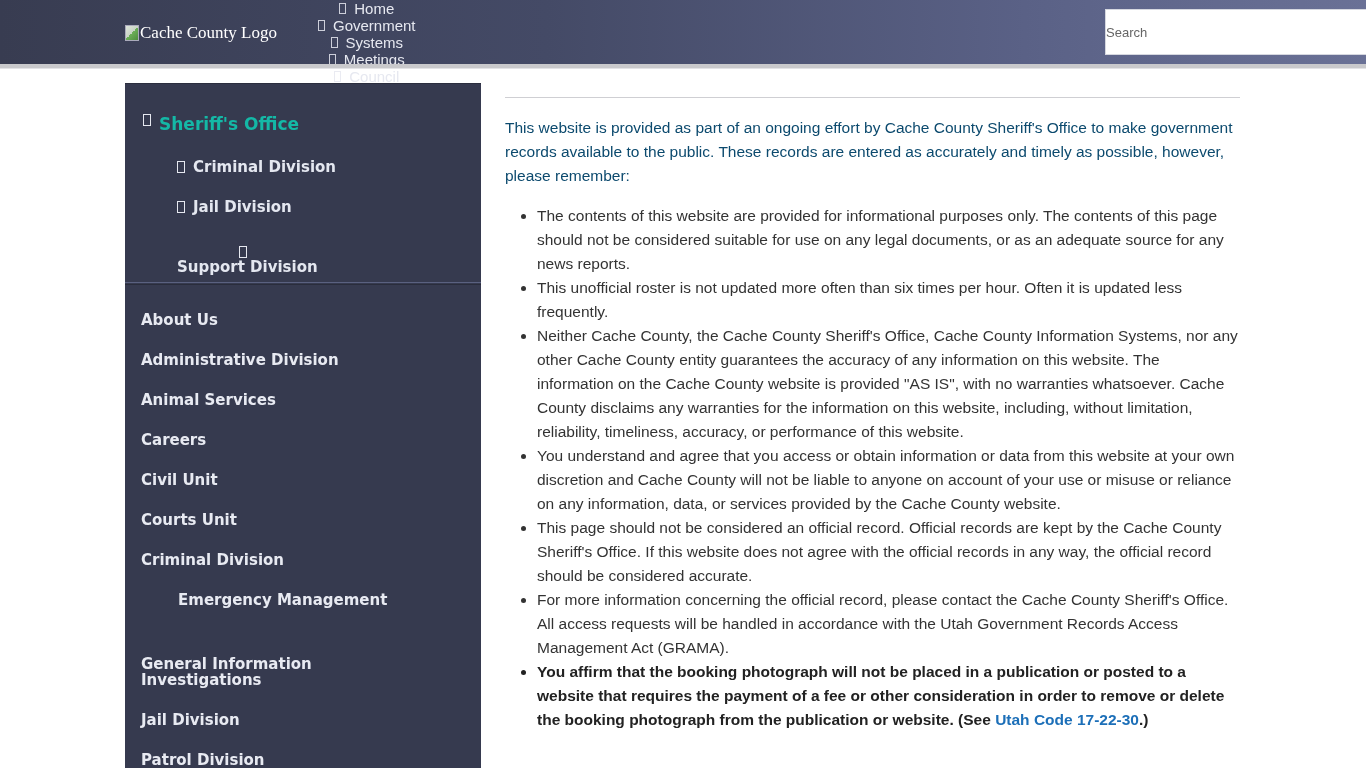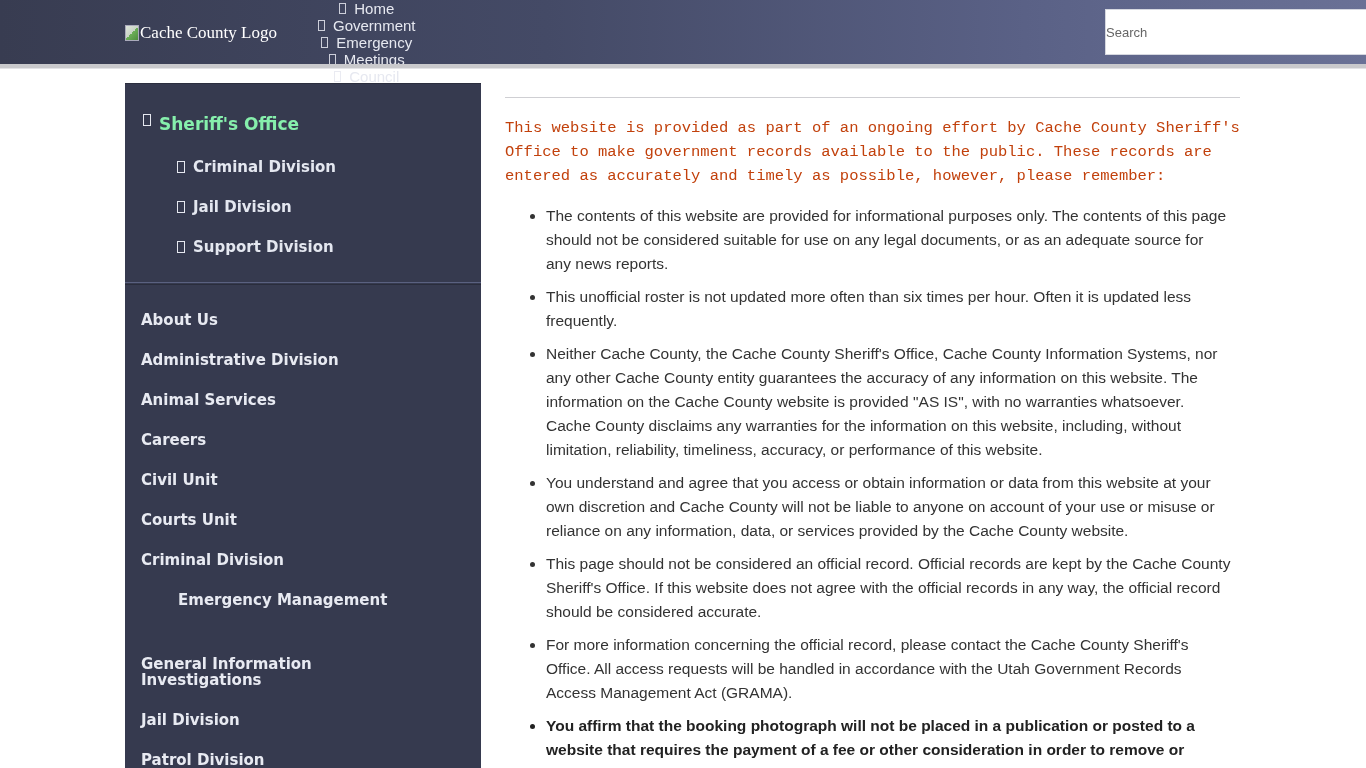--- a/index.html
+++ b/index.html
@@ -45,21 +45,21 @@
       font-family: "Liberation Sans", sans-serif; outline: none;
     }
     .search::placeholder { color: #666; }
 
     
     .sidebar {
       position: absolute; left: 125px; top: 83px; width: 356px; height: 700px;
       background: #363a4f; border-top: 1px solid #2b2e3e;
     }
     .side-parent {
-      position: absolute; left: 18px; top: 30px; color: #86efac; font-weight: bold;
+      position: absolute; left: 18px; top: 30px; color: #14b8a6; font-weight: bold;
       font-size: 17px; display: flex; align-items: flex-start; cursor: pointer;
     }
     .side-glyph {
       display: inline-block; width: 8px; height: 12px; border: 1px solid #e6e8f0;
       margin-right: 8px;
     }
     .side-child {
       position: absolute; left: 52px; color: #e4e7f0; font-weight: bold; font-size: 15px;
       display: flex; align-items: center; cursor: pointer;
     }
@@ -77,28 +77,28 @@
       position: absolute; left: 505px; top: 82px; width: 735px;
     }
     .page-title {
       font-size: 22px; font-weight: bold; color: #2b2b33; letter-spacing: -0.2px;
       font-family: "Liberation Sans", sans-serif; height: 32px; line-height: 32px;
     }
     .title-rule {
       margin-top: 15px; height: 1px; background: #cfcfd3;
     }
     .intro {
-      margin-top: 18px; font-size: 15.5px; line-height: 24px; color: #c2410c;
-      font-family: Liberation Mono, monospace;
+      margin-top: 18px; font-size: 15.5px; line-height: 24px; color: #0c4a6e;
+      font-family: Liberation Sans, sans-serif;
     }
     .terms {
       margin-top: 16px; padding-left: 32px; font-size: 15.5px; line-height: 24px; color: #333;
       font-family: "Liberation Sans", sans-serif;
     }
-    .terms li { margin: 9px; }
+    .terms li { margin: 0; }
     .terms li.strong { font-weight: bold; color: #222; }
     .terms a { color: #1c6fb8; text-decoration: none; }
   </style>
 </head>
 <body>
 
 <div class="header">
   <div class="logo">
     <span class="broken-img"></span>
     <span>Cache County Logo</span>
@@ -107,21 +107,21 @@
     <div class="nav-item">
         <span class="glyph"></span>
         <span>Home</span>
       </div>
     <div class="nav-item">
         <span class="glyph"></span>
         <span>Government</span>
       </div>
     <div class="nav-item">
         <span class="glyph"></span>
-        <span>Emergency</span>
+        <span>Systems</span>
       </div>
     <div class="nav-item">
         <span class="glyph"></span>
         <span>Meetings</span>
       </div>
     <div class="nav-item">
         <span class="glyph"></span>
         <span>Council</span>
       </div>
     <div class="nav-item">
@@ -143,21 +143,21 @@
     <span>Sheriff's Office</span>
   </div>
   <div class="side-child" style="top:74px;">
     <span class="side-glyph"></span>
     <span>Criminal Division</span>
   </div>
   <div class="side-child" style="top:114px;">
     <span class="side-glyph"></span>
     <span>Jail Division</span>
   </div>
-  <div class="side-child" style="top:154px;">
+  <div class="side-child" style="top:162px;flex-direction:column;">
     <span class="side-glyph"></span>
     <span>Support Division</span>
   </div>
   <div class="side-sep"></div>
 
   <div class="side-link" style="top:227px;">About Us</div>
   <div class="side-link" style="top:267px;">Administrative Division</div>
   <div class="side-link" style="top:307px;">Animal Services</div>
   <div class="side-link" style="top:347px;">Careers</div>
   <div class="side-link" style="top:387px;">Civil Unit</div>

